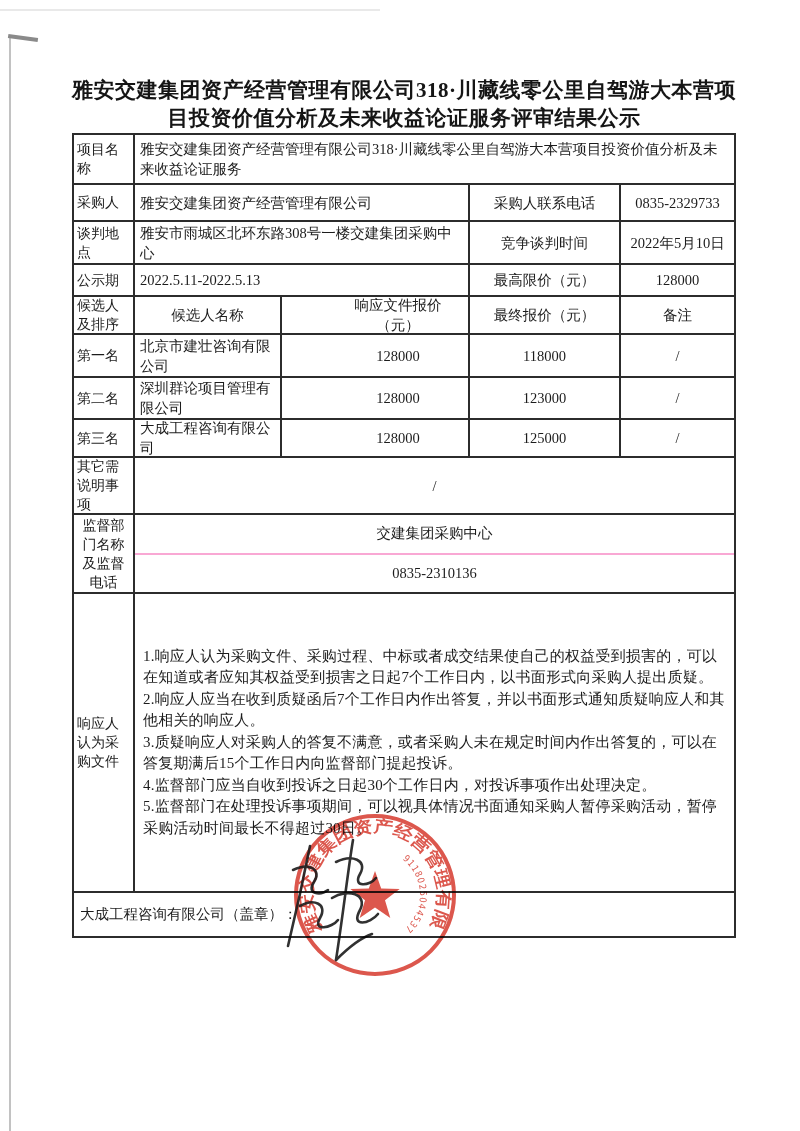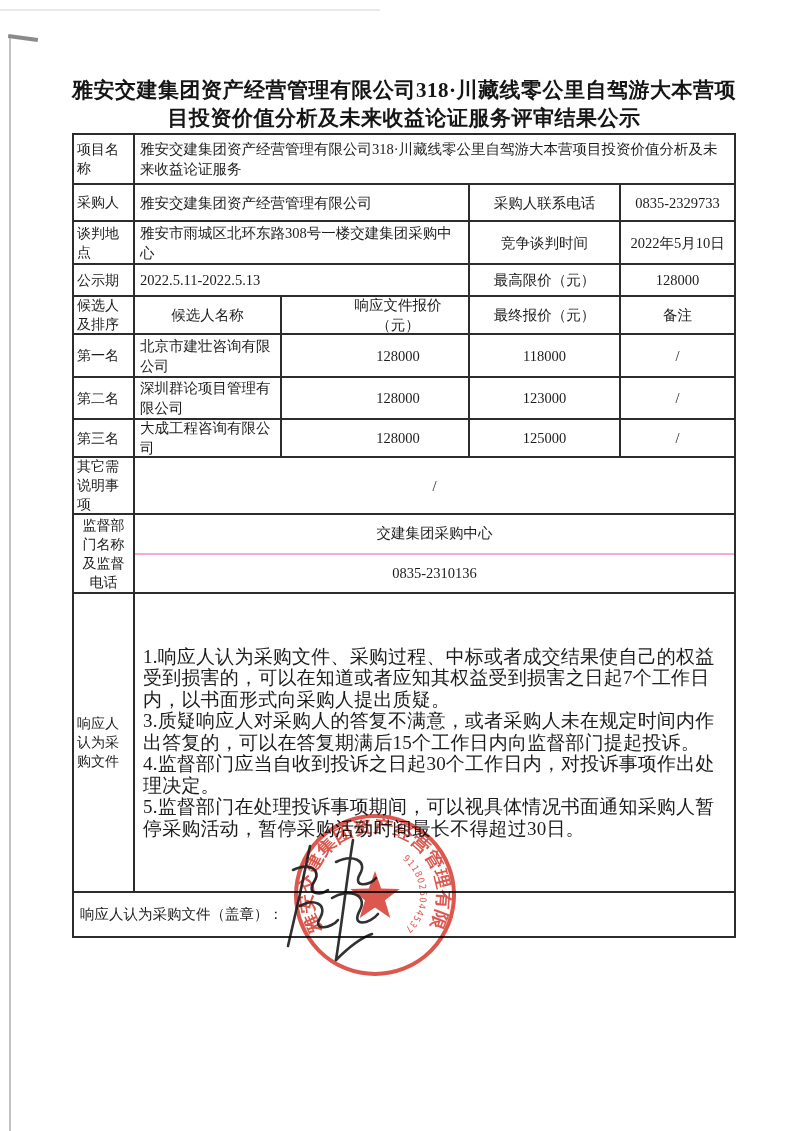--- a/index.html
+++ b/index.html
@@ -37,21 +37,21 @@
   .val{width:113px;justify-content:center;text-align:center;}
   .name{flex:1;}
   .p1{width:142px;justify-content:center;text-align:center;margin-left:46px;}
   .center{justify-content:center;text-align:center;}
   .sup-label{text-align:center;justify-content:center;}
   .sup-right{flex:1;display:flex;flex-direction:column;}
   .sup-cell{flex:1;display:flex;align-items:center;justify-content:center;border-bottom:2px solid #f9a8d4;box-sizing:border-box;}
   .sup-cell.last{border-bottom:none;}
   .obj-cell{
     flex:1;box-sizing:border-box;display:flex;flex-direction:column;justify-content:center;
-    padding:6px 6px 6px 8px;line-height:21.5px;font-size:19px;letter-spacing:.2px;
+    padding:6px 6px 6px 8px;line-height:21.5px;font-size:15px;letter-spacing:.2px;
   }
   .sig-cell{flex:1;display:flex;align-items:center;padding:2px 6px;box-sizing:border-box;}
 
   .stamp-svg{
     position:absolute;left:248px;top:778px;width:230px;height:220px;
     mix-blend-mode:multiply;pointer-events:none;
   }
 </style>
 </head>
 <body>
@@ -132,28 +132,29 @@
     <div class="sup-right">
       <div class="sup-cell">交建集团采购中心</div>
       <div class="sup-cell last">0835-2310136</div>
     </div>
   </div>
 
   <div class="row" style="height:299px">
     <div class="cell label">响应人认为采购文件</div>
     <div class="obj-cell">
       <div>1.响应人认为采购文件、采购过程、中标或者成交结果使自己的权益受到损害的，可以在知道或者应知其权益受到损害之日起7个工作日内，以书面形式向采购人提出质疑。</div>
+      <div>2.响应人应当在收到质疑函后7个工作日内作出答复，并以书面形式通知质疑响应人和其他相关的响应人。</div>
       <div>3.质疑响应人对采购人的答复不满意，或者采购人未在规定时间内作出答复的，可以在答复期满后15个工作日内向监督部门提起投诉。</div>
       <div>4.监督部门应当自收到投诉之日起30个工作日内，对投诉事项作出处理决定。</div>
       <div>5.监督部门在处理投诉事项期间，可以视具体情况书面通知采购人暂停采购活动，暂停采购活动时间最长不得超过30日。</div>
     </div>
   </div>
 
   <div class="row" style="height:43px">
-    <div class="sig-cell">响应人认为采购文件（盖章）：</div>
+    <div class="sig-cell">大成工程咨询有限公司（盖章）：</div>
   </div>
 
 </div>
 
 <svg class="stamp-svg" viewBox="0 0 230 220">
   <defs>
     <path id="sealTextArc" d="M 75.4 153.2 A 63 63 0 1 1 178.6 153.2" fill="none"></path>
     <path id="sealNumArc" d="M 152.8 80.1 A 45 45 0 0 1 152.8 153.9" fill="none"></path>
   </defs>
   <g opacity="0.85">

